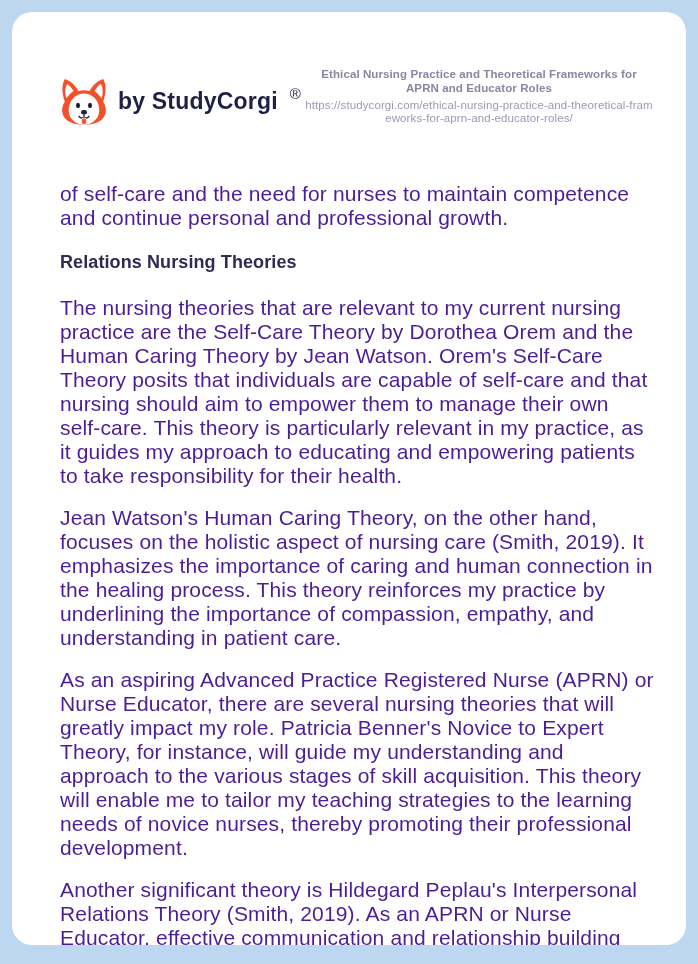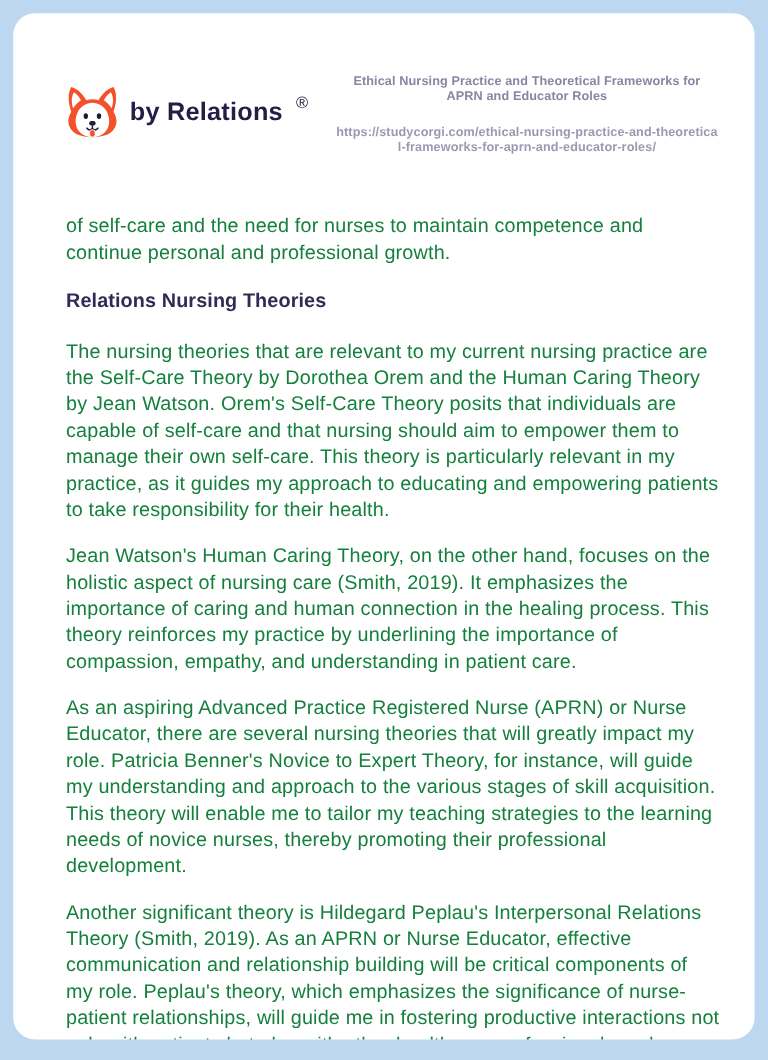--- a/index.html
+++ b/index.html
@@ -57,37 +57,36 @@
   }
   .doc-title {
     font-size: 11.5px;
     line-height: 14px;
     font-weight: bold;
     color: #8687a2;
     letter-spacing: 0.1px;
   }
   .doc-url {
     display: block;
-    margin-top: 20px;
+    margin-top: 4px;
     font-size: 11.5px;
     line-height: 13px;
     color: #9a9ab3;
     text-decoration: none;
     word-break: break-all;
     letter-spacing: 0.1px;
-    font-weight: bold;
   }
   .doc-body {
     padding-top: 52px;
   }
   .doc-body p {
-    font-size: 18px;
+    font-size: 21px;
     line-height: 24px;
     letter-spacing: 0.15px;
-    color: #15803d;
+    color: #4c1d95;
     margin: 0 0 18px 0;
   }
   .section-heading {
     font-size: 18px;
     line-height: 24px;
     font-weight: bold;
     color: #2e2c55;
     margin: 20px 0 22px 0;
     letter-spacing: 0.1px;
   }
@@ -107,21 +106,21 @@
             <path fill="#ffffff" d="M51,8 C54,13 54,20 52,26 C49,22 46,19 43,17 C45,13 48,10 51,8 Z"></path>
             <path fill="#ffffff" d="M30,20 C37,20 43,24 46.5,30 C50,37 50,46 46,51 C42,56.5 36.5,59 30,59 C23.5,59 18,56.5 14,51 C10,46 10,37 13.5,30 C17,24 23,20 30,20 Z"></path>
             <ellipse cx="22.5" cy="35" rx="2.5" ry="3.3" fill="#1c1a38"></ellipse>
             <ellipse cx="37.5" cy="35" rx="2.5" ry="3.3" fill="#1c1a38"></ellipse>
             <rect x="26.3" y="40.5" width="7.4" height="5.6" rx="2.8" fill="#211f45"></rect>
             <line x1="30" y1="46" x2="30" y2="48.6" stroke="#211f45" stroke-width="1.6"></line>
             <path d="M23.8,48.8 Q26.9,52.4 30,49.3 Q33.1,52.4 36.2,48.8" fill="none" stroke="#211f45" stroke-width="1.8" stroke-linecap="round"></path>
             <rect x="26.9" y="50.5" width="6.2" height="8.4" rx="3" fill="#f4502a" stroke="#ffffff" stroke-width="1"></rect>
           </svg>
         </span>
-        <span class="brand-text">by Relations</span>
+        <span class="brand-text">by StudyCorgi</span>
         <span class="reg-mark">®</span>
       </div>
 
       <div class="title-block">
         <div class="doc-title">Ethical Nursing Practice and Theoretical Frameworks for APRN and Educator Roles</div>
         <a class="doc-url" href="#">https://studycorgi.com/ethical-nursing-practice-and-theoretical-frameworks-for-aprn-and-educator-roles/</a>
       </div>
     </header>
 
     <main class="doc-body">

